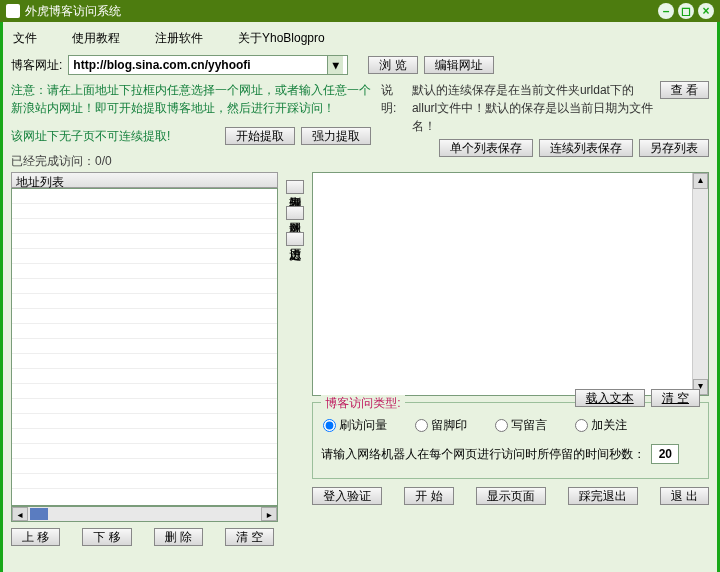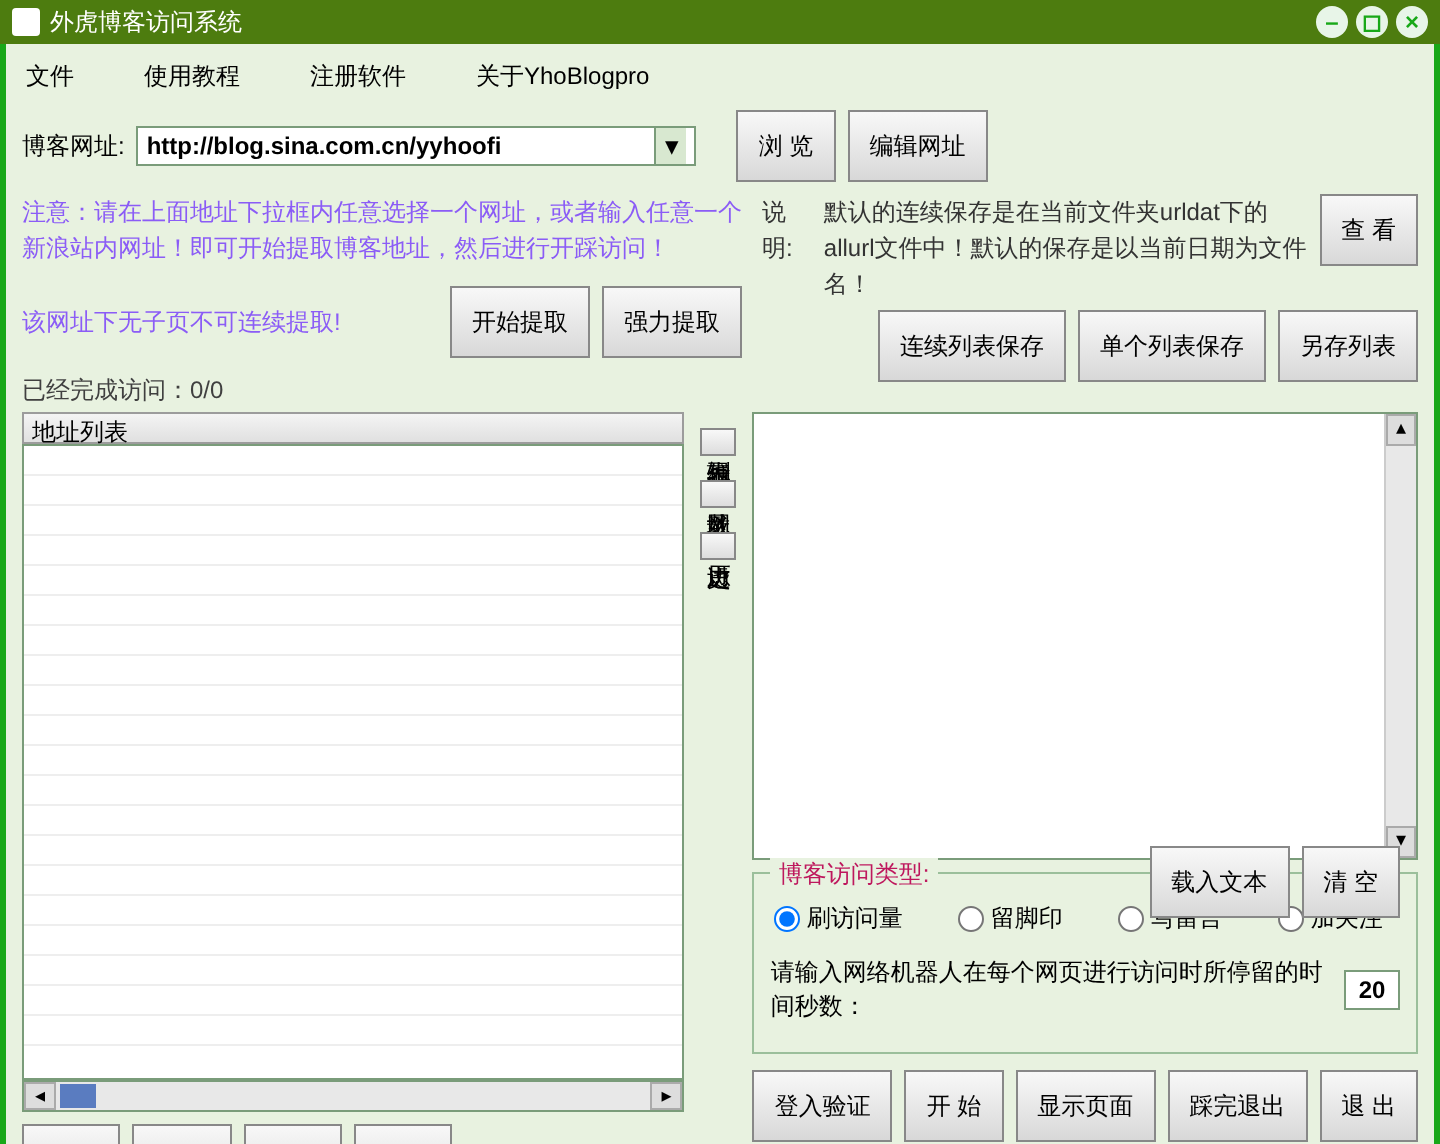--- a/index.html
+++ b/index.html
@@ -11,22 +11,22 @@
 .win-btn { width: 16px; height: 16px; border-radius: 50%; background: #e8f5e8; color: #18a818; display: flex; align-items: center; justify-content: center; font-weight: bold; font-size: 12px; cursor: pointer; }
 .client { background: #e8f2e0; height: 550px; margin: 0 3px 3px 3px; padding: 4px 8px; }
 .menubar { display: flex; gap: 35px; padding: 4px 2px 8px 2px; }
 .menubar span { cursor: pointer; }
 .row { display: flex; align-items: center; gap: 6px; margin-bottom: 6px; }
 .label { white-space: nowrap; }
 input[type=text], .combo { height: 20px; border: 1px solid #7a9c7a; background: #fff; padding: 0 4px; font-size: 12px; font-weight: bold; }
 .combo { display: flex; align-items: center; position: relative; }
 .combo .cv { flex: 1; }
 .combo .drop { width: 16px; height: 18px; border-left: 1px solid #7a9c7a; display: flex; align-items: center; justify-content: center; background: #d8e8d0; cursor: pointer; }
-.btn { height: 36px; padding: 0 10px; border: 1px solid #888; background: linear-gradient(#f8f8f8,#d8d8d8); cursor: pointer; font-size: 12px; display: inline-flex; align-items: center; justify-content: center; white-space: nowrap; }
-.hint { color: #8b5cf6; line-height: 1.5; }
+.btn { height: 18px; padding: 0 10px; border: 1px solid #888; background: linear-gradient(#f8f8f8,#d8d8d8); cursor: pointer; font-size: 12px; display: inline-flex; align-items: center; justify-content: center; white-space: nowrap; }
+.hint { color: #15803d; line-height: 1.5; }
 .explain { color: #333; line-height: 1.5; }
 .olive { color: #404040; }
 .columns { display: flex; gap: 8px; margin-top: 2px; }
 .leftcol { width: 352px; }
 .midcol { width: 18px; display: flex; flex-direction: column; gap: 12px; padding-top: 8px; }
 .rightcol { flex: 1; }
 .listhdr { height: 16px; border: 1px solid #9c9c9c; background: linear-gradient(#f4f4f4,#e0e0e0); padding: 1px 4px; }
 .listbox { border: 1px solid #7a9c7a; background: #fff; height: 318px; overflow: auto; }
 .listbox .line { height: 15px; border-bottom: 1px solid #eee; }
 .hscroll { height: 16px; border: 1px solid #7a9c7a; background: #e8e8e8; display: flex; align-items: center; margin-top:0; }
@@ -34,21 +34,21 @@
 .hscroll .thumb { width: 18px; height: 12px; background: #5a7cc0; margin-left: 2px; }
 .vbtn { width: 18px; border: 1px solid #888; background: linear-gradient(#f8f8f8,#ddd); writing-mode: vertical-rl; text-orientation: upright; padding: 6px 1px; cursor: pointer; text-align: center; line-height: 1.2; font-size: 12px; }
 .textarea { border: 1px solid #7a9c7a; background: #fff; height: 224px; overflow: auto; }
 .vscroll { width: 16px; background: #e8e8e8; border-left: 1px solid #ccc; float: right; height: 100%; display:flex; flex-direction:column; }
 .vscroll .va { height:16px; border:1px solid #aaa; background:#ddd; font-size:10px; text-align:center; }
 .fieldset { border: 1px solid #9bbf9b; padding: 8px; margin-top: 6px; position: relative; }
 .fieldset .legend { position: absolute; top: -8px; left: 8px; background: #e8f2e0; padding: 0 4px; color: #be185d; }
 .radios { display: flex; gap: 28px; margin: 6px 0 10px 2px; }
 .radios label { display: flex; align-items: center; gap: 3px; cursor: pointer; }
 input[type=radio] { cursor: pointer; }
-.btnrow { display: flex; gap: 6px; margin-top: 4px; }
+.btnrow { display: flex; gap: 22px; margin-top: 4px; }
 .btnrow.right { justify-content: flex-end; }
 .toprow2 { display: flex; align-items: flex-start; gap: 10px; }
 .savebtns { display: flex; gap: 6px; margin-top: 4px; justify-content: flex-end; }
 </style>
 </head>
 <body>
 
 <div class="titlebar">
   <div class="icon"></div>
   <div class="title">外虎博客访问系统</div>
@@ -91,22 +91,22 @@
         <span>已经完成访问：</span><span>0/0</span>
       </div>
     </div>
     <div style="flex:1">
       <div class="explain" style="display:flex; gap:6px; align-items:flex-start;">
         <div><span>说明:</span></div>
         <div><span>默认的连续保存是在当前文件夹urldat下的</span><br><span>allurl文件中！默认的保存是以当前日期为文件名！</span></div>
         <button class="btn" style="margin-left:auto">查 看</button>
       </div>
       <div class="savebtns">
+        <button class="btn">单个列表保存</button>
         <button class="btn">连续列表保存</button>
-        <button class="btn">单个列表保存</button>
         <button class="btn">另存列表</button>
       </div>
     </div>
   </div>
 
   <div class="columns">
     <div class="leftcol">
       <div class="listhdr">地址列表</div>
       <div class="listbox">
         <div class="line"></div>
@@ -154,21 +154,21 @@
       <div class="textarea" style="position:relative;">
         <div class="vscroll">
           <div class="va">▴</div>
           <div style="flex:1"></div>
           <div class="va">▾</div>
         </div>
       </div>
 
       <div class="fieldset">
         <div class="legend">博客访问类型:</div>
-        <div style="position:absolute; right:8px; top:-14px; display:flex; gap:6px;">
+        <div style="position:absolute; right:8px; top:-14px; display:flex; gap:6px;text-decoration:underline;">
           <button class="btn">载入文本</button>
           <button class="btn">清 空</button>
         </div>
         <div class="radios">
           <label>
               <input type="radio" name="vt" checked="" style="">
               <span>刷访问量</span>
             </label>
           <label>
               <input type="radio" name="vt" style="">

